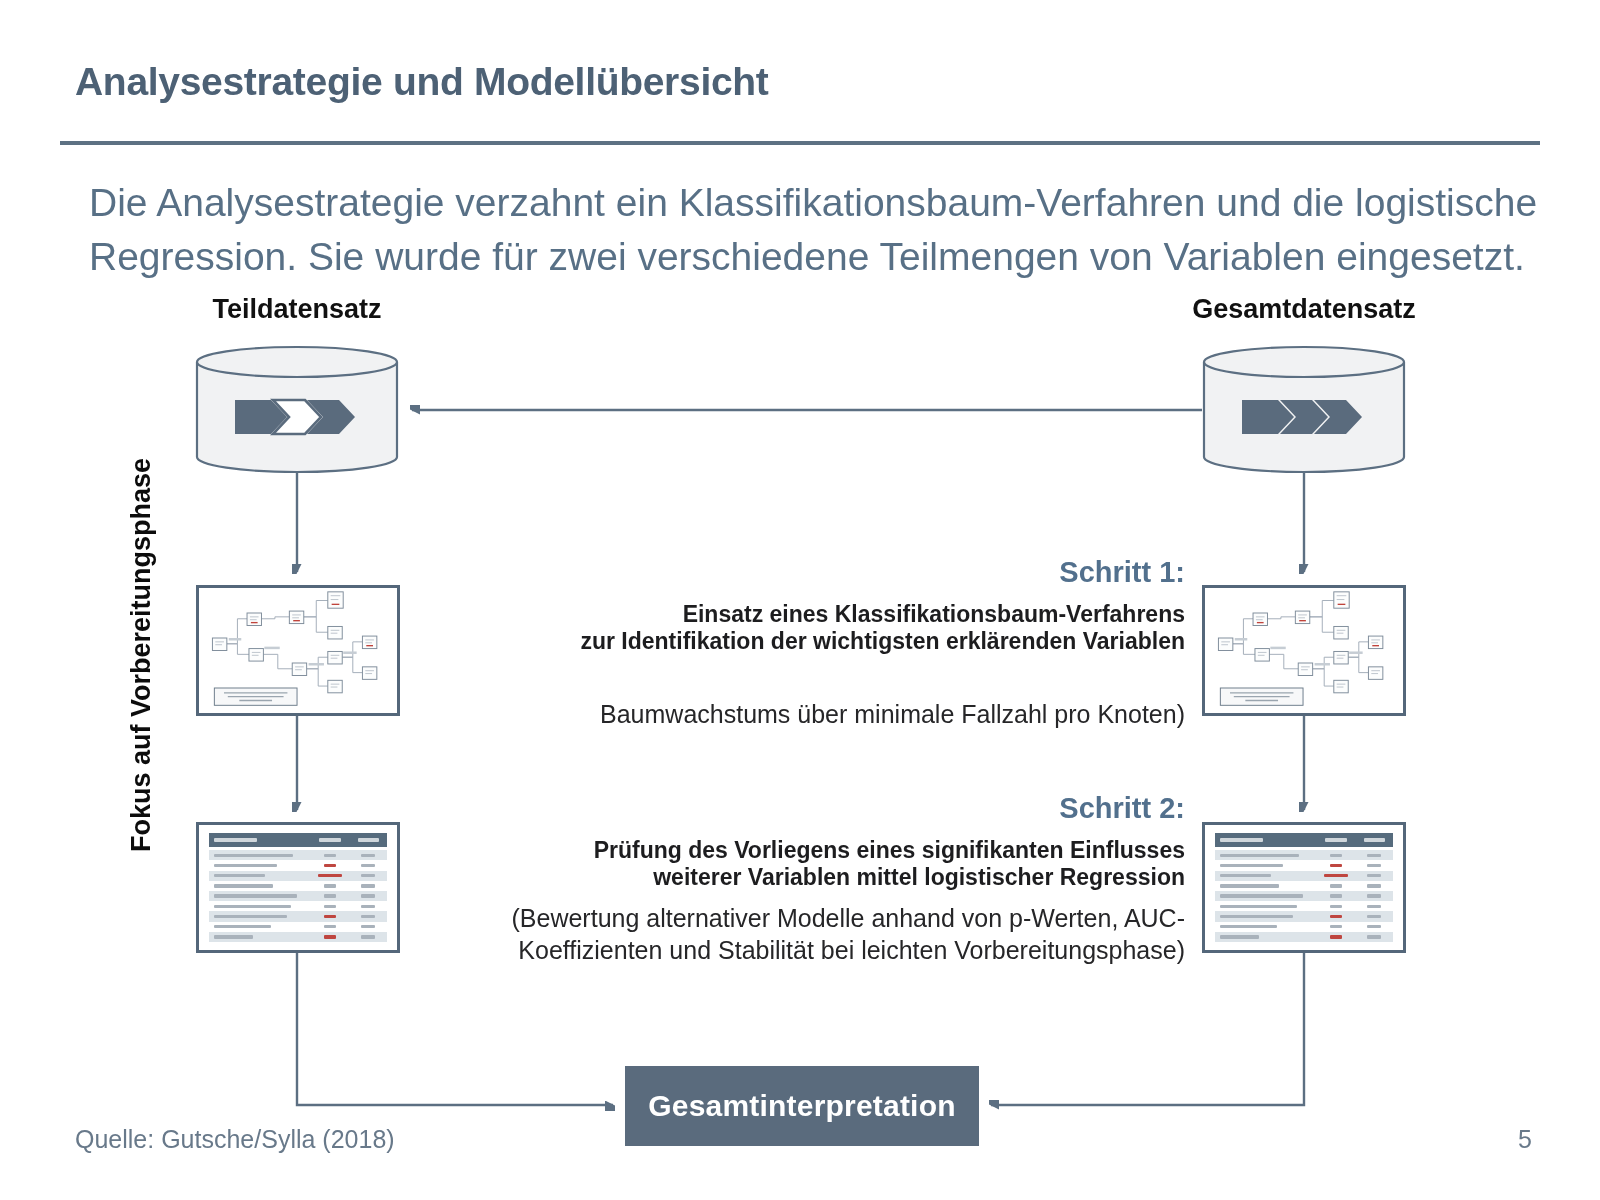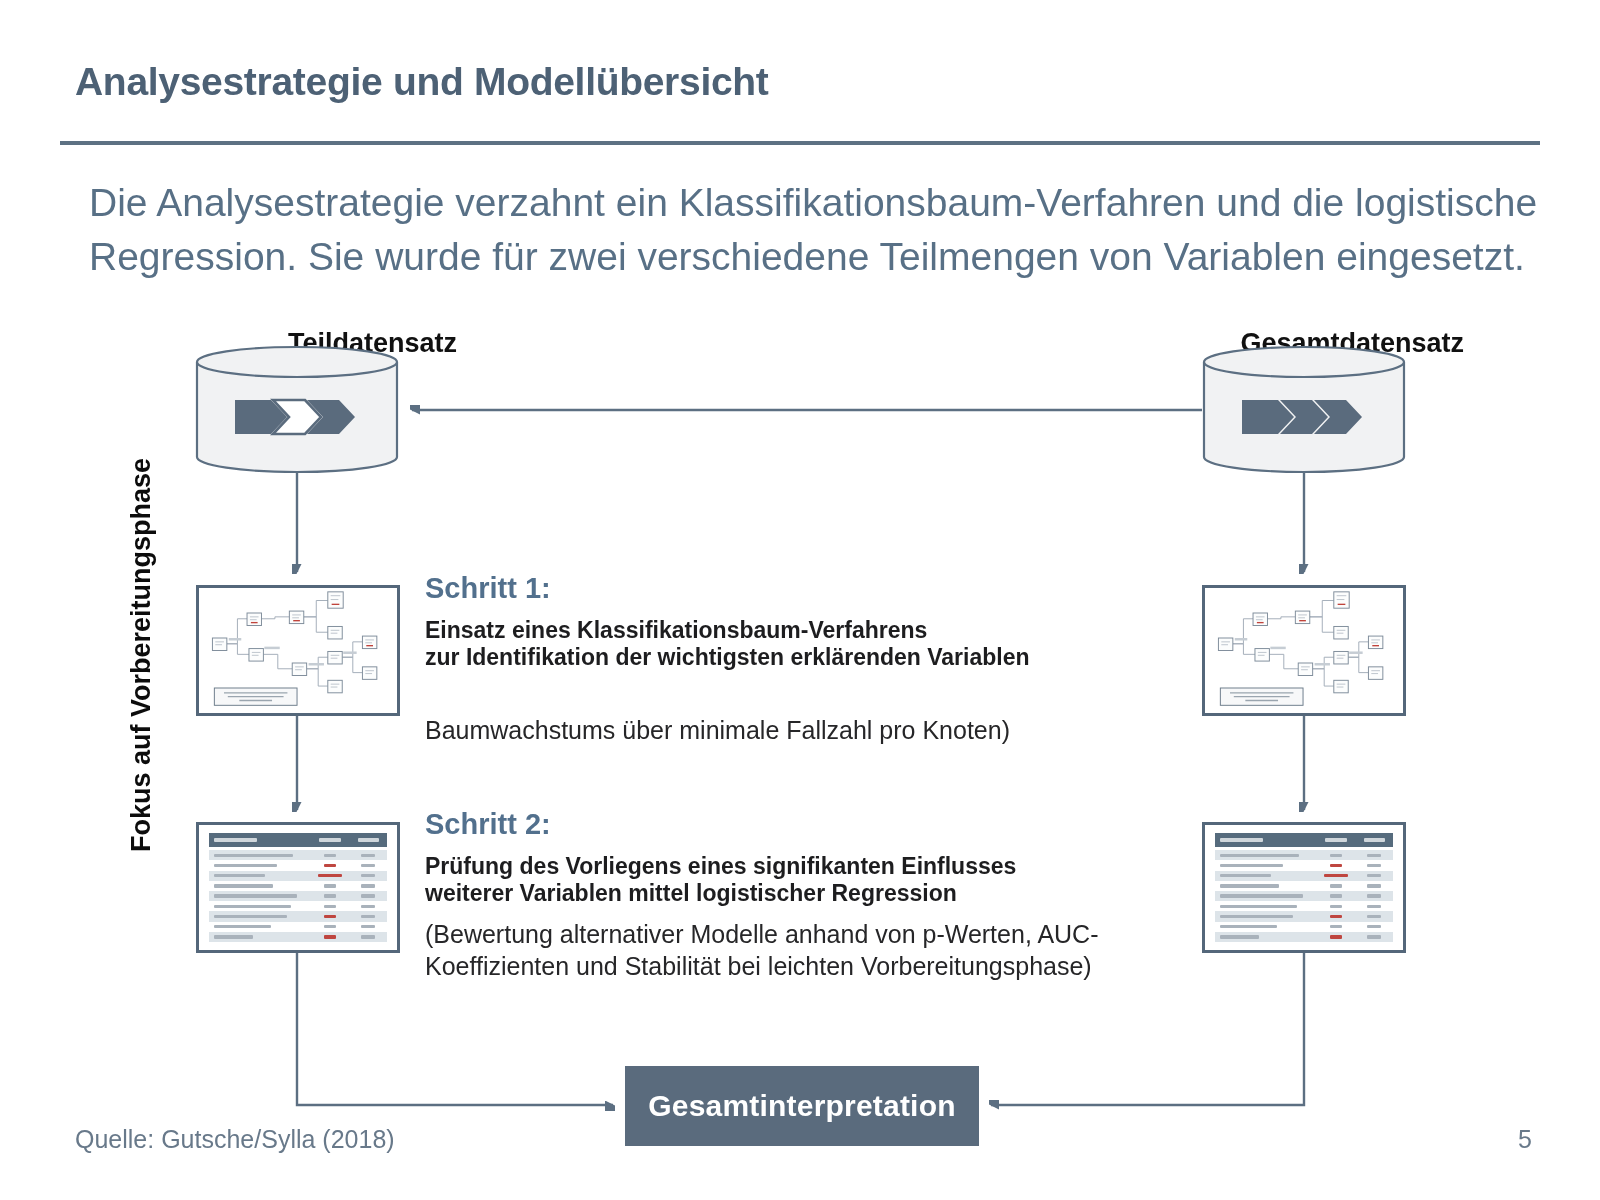--- a/index.html
+++ b/index.html
@@ -16,21 +16,21 @@
   }
   .page-title{
     position:absolute;left:75px;top:60px;margin:0;
     font-size:39px;font-weight:bold;color:var(--title-color);letter-spacing:-.3px;
   }
   .title-rule{position:absolute;left:60px;top:141px;width:1480px;height:4px;background:var(--rule-color);}
   .intro{
     position:absolute;left:89px;top:176px;width:1450px;margin:0;
     font-size:39px;line-height:1.38;color:var(--intro-color);font-weight:400;
   }
-  .ds-label{position:absolute;top:294px;width:320px;text-align:right;font-size:27px;font-weight:bold;color:#111;margin-top:34px;}
+  .ds-label{position:absolute;top:294px;width:320px;text-align:center;font-size:27px;font-weight:bold;color:#111;}
   .ds-label.left{left:137px;}
   .ds-label.right{left:1144px;}
   .cylinder{position:absolute;top:345px;width:204px;height:130px;}
   .cylinder.left{left:195px;}
   .cylinder.right{left:1202px;}
   .vertical-label{
     position:absolute;left:141px;top:655px;transform:translate(-50%,-50%) rotate(-90deg);
     white-space:nowrap;font-size:27px;font-weight:bold;color:#0c0c0c;
   }
   .thumb-box{position:absolute;width:204px;height:131px;background:#fff;border:3px solid var(--box-border);box-sizing:border-box;}
@@ -43,21 +43,21 @@
   .mt-head{height:15px;background:var(--table-header);display:grid;grid-template-columns:57% 22% 21%;align-items:center;margin-bottom:3px;}
   .mt-head i{display:block;height:3.5px;background:#cfd6db;border-radius:1px;}
   .mt-head .c1 i{width:42%;margin-left:5px;}
   .mt-head .c2 i,.mt-head .c3 i{width:55%;margin:0 auto;}
   .mt-row{height:10.8px;display:grid;grid-template-columns:57% 22% 21%;align-items:center;}
   .mt-row.shade{background:var(--table-row-shade);}
   .mt-row i{display:block;height:3.5px;background:var(--table-bar);border-radius:1px;}
   .mt-row .c1 i{margin-left:5px;}
   .mt-row .c2 i,.mt-row .c3 i{margin:0 auto;}
   .mt-row i.red{background:var(--table-red);}
-  .step-block{position:absolute;left:425px;width:760px;text-align:left;margin-top:16px;}
+  .step-block{position:absolute;left:425px;width:760px;text-align:right;}
   .step-block.one{top:556px;}
   .step-block.two{top:792px;}
   .step-label{font-size:29px;font-weight:bold;color:var(--step-label-color);margin:0 0 12px 0;}
   .step-heading{font-size:23px;font-weight:bold;color:var(--body-text);line-height:1.18;margin:0;}
   .step-note{font-size:25px;color:#262628;line-height:1.25;margin:12px 0 0 0;}
   .interp-box{
     position:absolute;left:625px;top:1066px;width:354px;height:80px;background:var(--dark-fill);
     display:flex;align-items:center;justify-content:center;
     color:#fff;font-size:30px;font-weight:bold;letter-spacing:.2px;
   }

